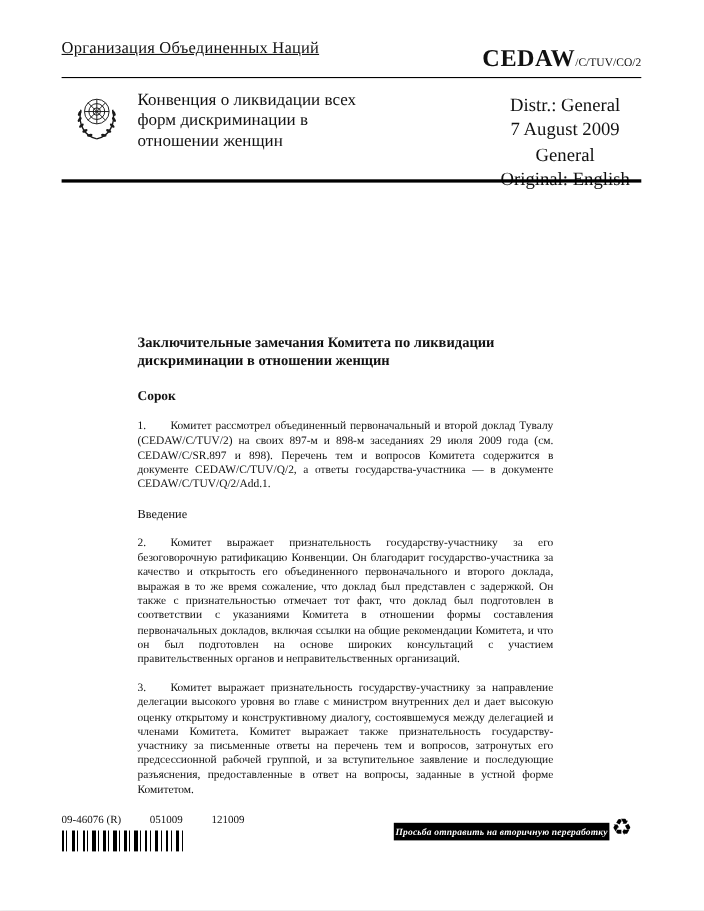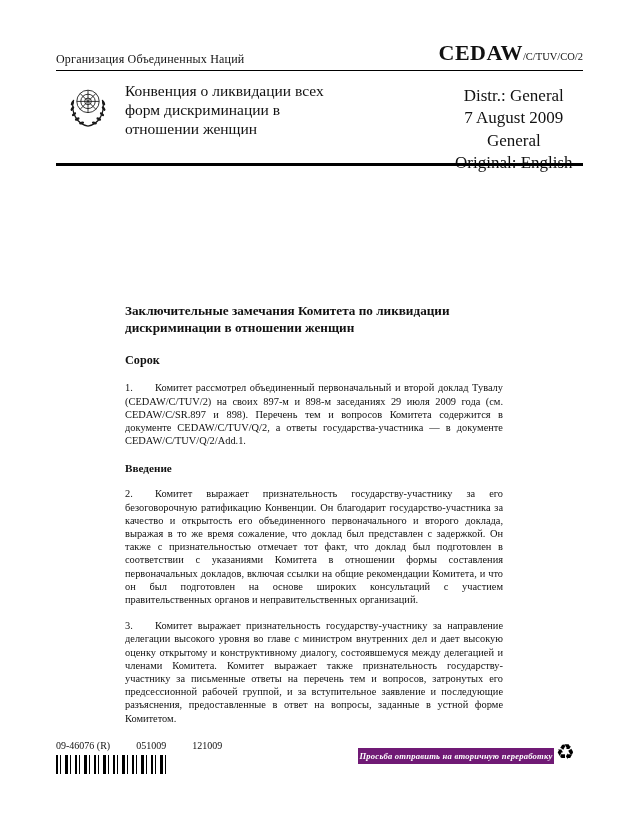--- a/index.html
+++ b/index.html
@@ -8,22 +8,22 @@
     width:640px;height:828px;
     margin:0 auto;
     background:#ffffff;
     font-family:"Liberation Serif","DejaVu Serif",serif;
     color:#111;
     overflow:hidden;
     box-shadow:0 0 6px rgba(0,0,0,.25);
   }
   
   .org-name{
-    position:absolute;left:56px;top:52px;
-    font-size:12px;letter-spacing:.2px;
+    position:absolute;left:56px;top:36px;
+    font-size:15px;letter-spacing:.2px;text-decoration:underline;
   }
   .doc-code{
     position:absolute;right:57px;top:40px;
     text-align:right;white-space:nowrap;
   }
   .doc-code .big{font-size:22px;font-weight:bold;letter-spacing:.5px;text-align:center;}
   .doc-code .small{font-size:10.5px;font-weight:normal;}
   .rule-thin{
     position:absolute;left:56px;right:57px;top:70px;
     height:1px;background:#000;
@@ -57,37 +57,37 @@
     font-size:13.2px;font-weight:bold;line-height:1.3;
   }
   .country{
     font-size:12.2px;font-weight:bold;margin-top:17px;
   }
   .para{
     font-size:10.4px;line-height:1.27;text-align:justify;margin-top:13px;
   }
   .pnum{display:inline-block;width:30px;font-size:10.4px;}
   .section-head{
-    font-size:11.2px;font-weight:bold;margin-top:15px;
+    font-size:11.2px;font-weight:normal;margin-top:15px;
   }
   
   .job-line{
     position:absolute;left:56px;top:740px;
     font-size:10px;white-space:nowrap;
   }
   .job-line span{margin-right:26px;}
   .barcode{
     position:absolute;left:56px;top:755px;width:112px;height:19px;
     background:repeating-linear-gradient(90deg,
       #000 0 2px,#fff 2px 4px,#000 4px 5px,#fff 5px 9px,
       #000 9px 12px,#fff 12px 14px,#000 14px 15px,#fff 15px 19px);
   }
   .recycle-box{
     position:absolute;left:358px;top:748px;width:196px;height:16px;
-    background:#701a75;color:#fff;
+    background:#000000;color:#fff;
     display:flex;align-items:center;justify-content:center;
     font-size:8.6px;font-style:italic;font-weight:bold;
     letter-spacing:.2px;white-space:nowrap;
   }
   .recycle-glyph{
     position:absolute;left:556px;top:742px;
     font-size:21px;color:#000;line-height:1;
     font-family:"DejaVu Sans",sans-serif;
   }
 </style>

